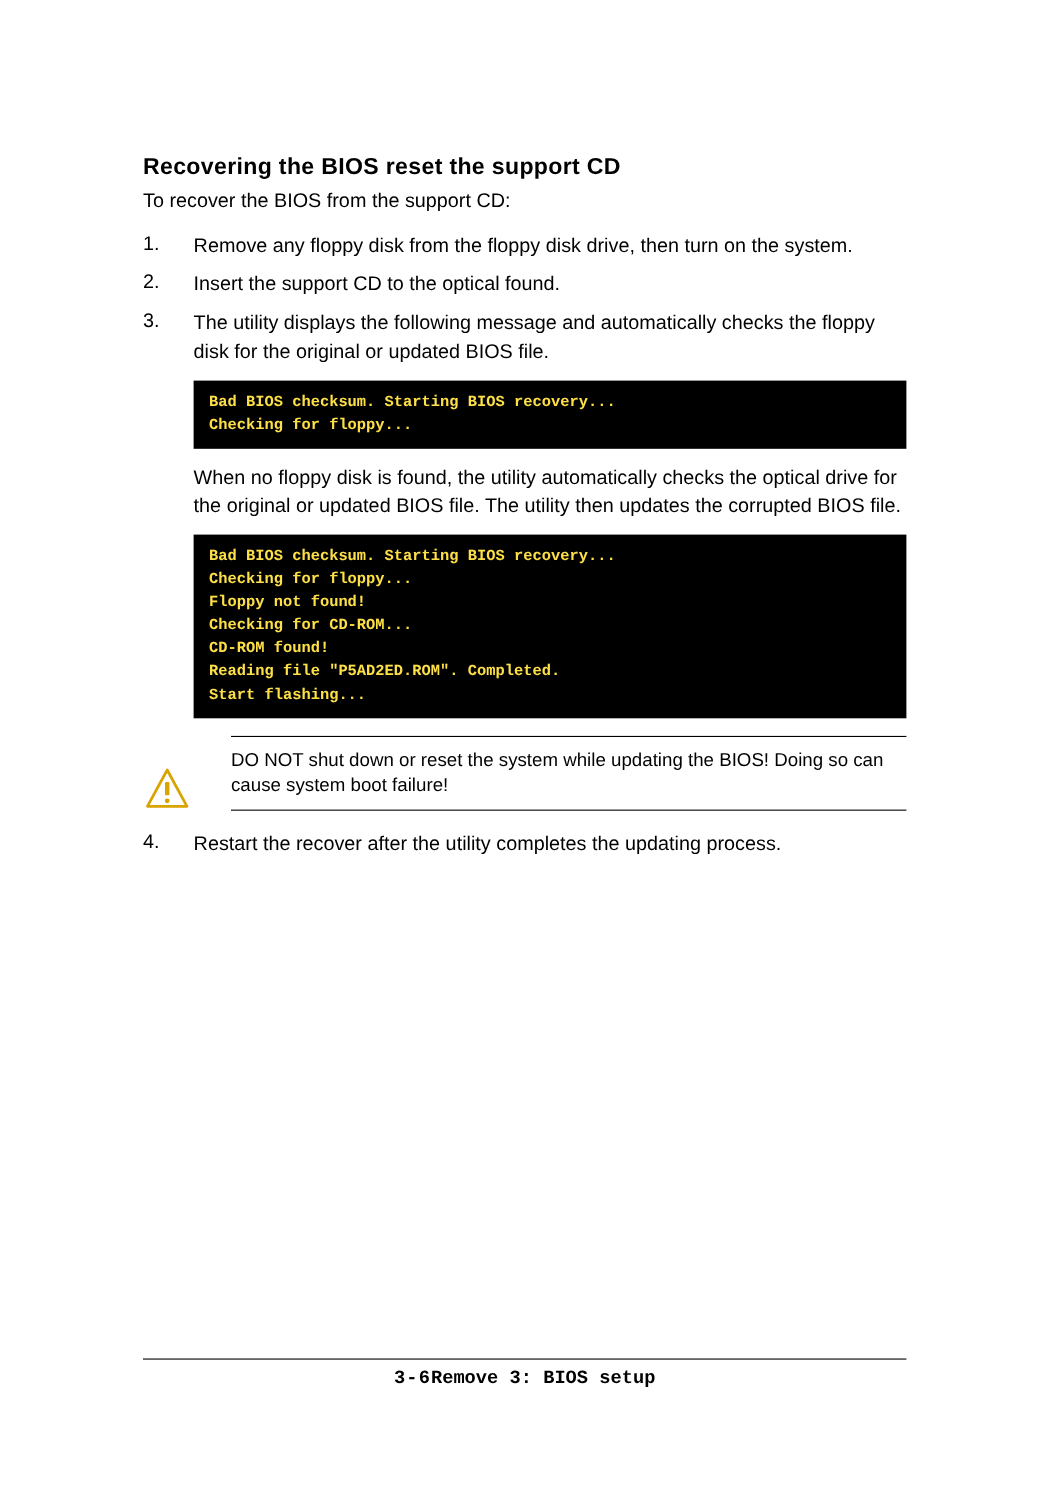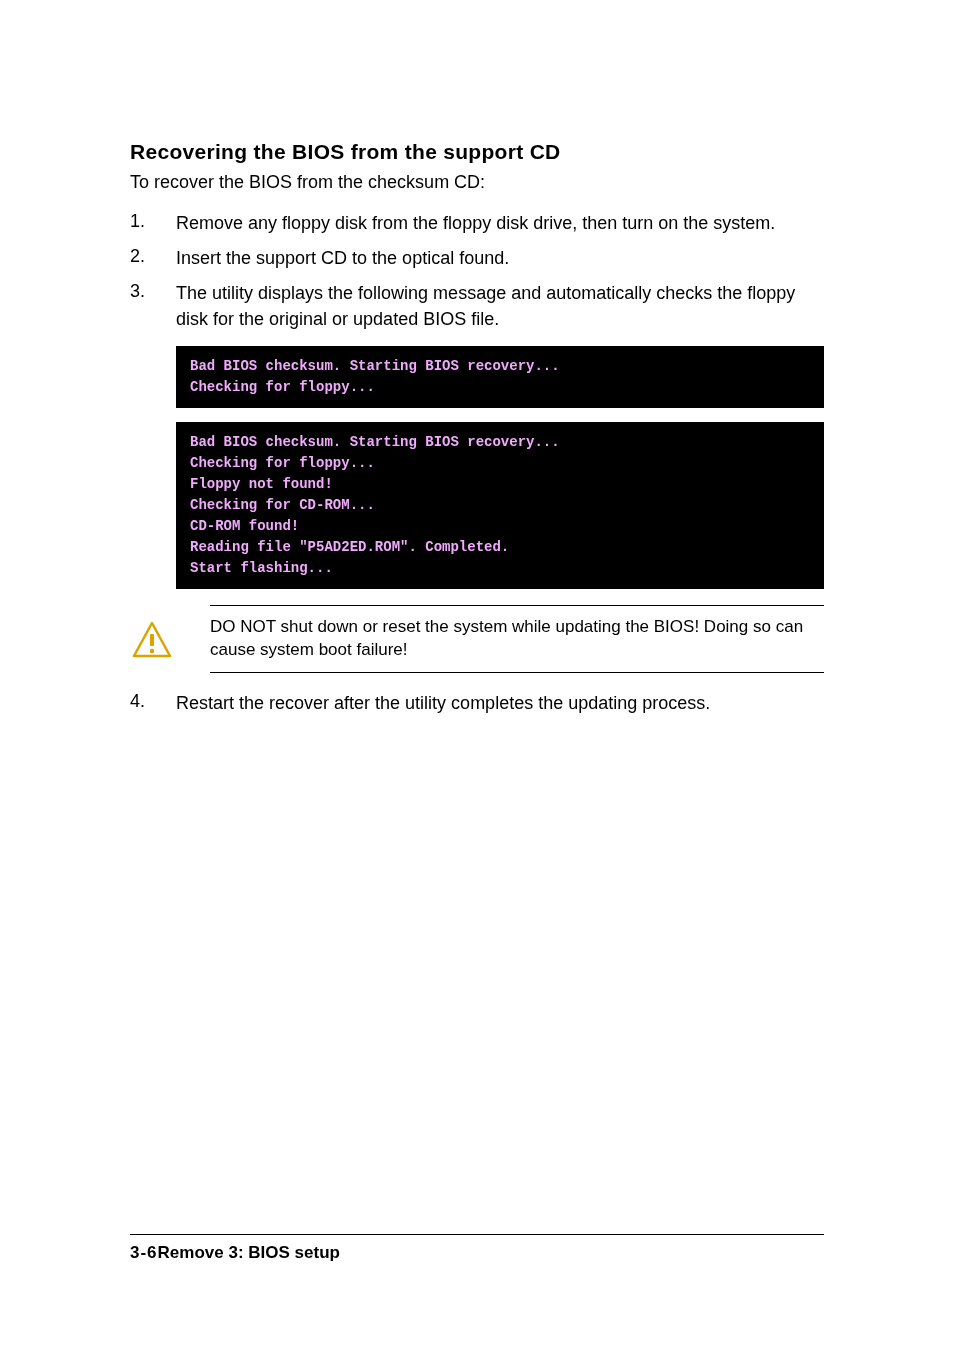--- a/index.html
+++ b/index.html
@@ -36,38 +36,38 @@
     flex-shrink: 0;
     font-size: 18px;
   }
   .ol-body {
     flex: 1;
     font-size: 18px;
     line-height: 1.4;
   }
   .code-block {
     background: #000;
-    color: #f0abfc;
+    color: #fde047;
     font-family: "Courier New", monospace;
     font-weight: bold;
     font-size: 14px;
     padding: 10px 14px;
     margin: 14px 0 14px 46px;
     line-height: 1.5;
     white-space: pre-wrap;
   }
   .sub-paragraph {
     margin-left: 46px;
     font-size: 18px;
     line-height: 1.4;
     margin-bottom: 4px;
   }
   .callout {
     display: flex;
-    align-items: center;
+    align-items: flex-end;
     margin: 16px 0 18px 0;
   }
   .callout-icon {
     width: 80px;
     flex-shrink: 0;
     display: flex;
     justify-content: flex-start;
     align-items: flex-start;
     padding-top: 2px;
   }
@@ -95,33 +95,34 @@
     stroke-width: 1.2;
   }
   .footer {
     position: absolute;
     bottom: 88px;
     left: 130px;
     right: 130px;
     border-top: 1px solid #000;
     padding-top: 8px;
     display: flex;
-    justify-content: flex-start;
+    justify-content: center;
     font-size: 17px;
     font-weight: bold;
+    font-family: Liberation Mono, monospace;
   }
   .footer-left { letter-spacing: 1px; }
 </style>
 </head>
 <body>
 
 <div class="page">
 
-  <div class="subheading">Recovering the BIOS from the support CD</div>
-  <div class="intro">To recover the BIOS from the checksum CD:</div>
+  <div class="subheading">Recovering the BIOS reset the support CD</div>
+  <div class="intro">To recover the BIOS from the support CD:</div>
 
   <div class="ol">
 
     <div class="ol-item">
       <div class="ol-num">1.</div>
       <div class="ol-body">Remove any floppy disk from the floppy disk drive, then turn on the system.</div>
     </div>
 
     <div class="ol-item">
       <div class="ol-num">2.</div>
@@ -130,20 +131,21 @@
 
     <div class="ol-item">
       <div class="ol-num">3.</div>
       <div class="ol-body">The utility displays the following message and automatically checks the floppy disk for the original or updated BIOS file.</div>
     </div>
   </div>
 
   <div class="code-block">Bad BIOS checksum. Starting BIOS recovery...
 Checking for floppy...</div>
 
+  <div class="sub-paragraph">When no floppy disk is found, the utility automatically checks the optical drive for the original or updated BIOS file. The utility then updates the corrupted BIOS file.</div>
 
   <div class="code-block">Bad BIOS checksum. Starting BIOS recovery...
 Checking for floppy...
 Floppy not found!
 Checking for CD-ROM...
 CD-ROM found!
 Reading file "P5AD2ED.ROM". Completed.
 Start flashing...</div>
 
   <div class="callout">

